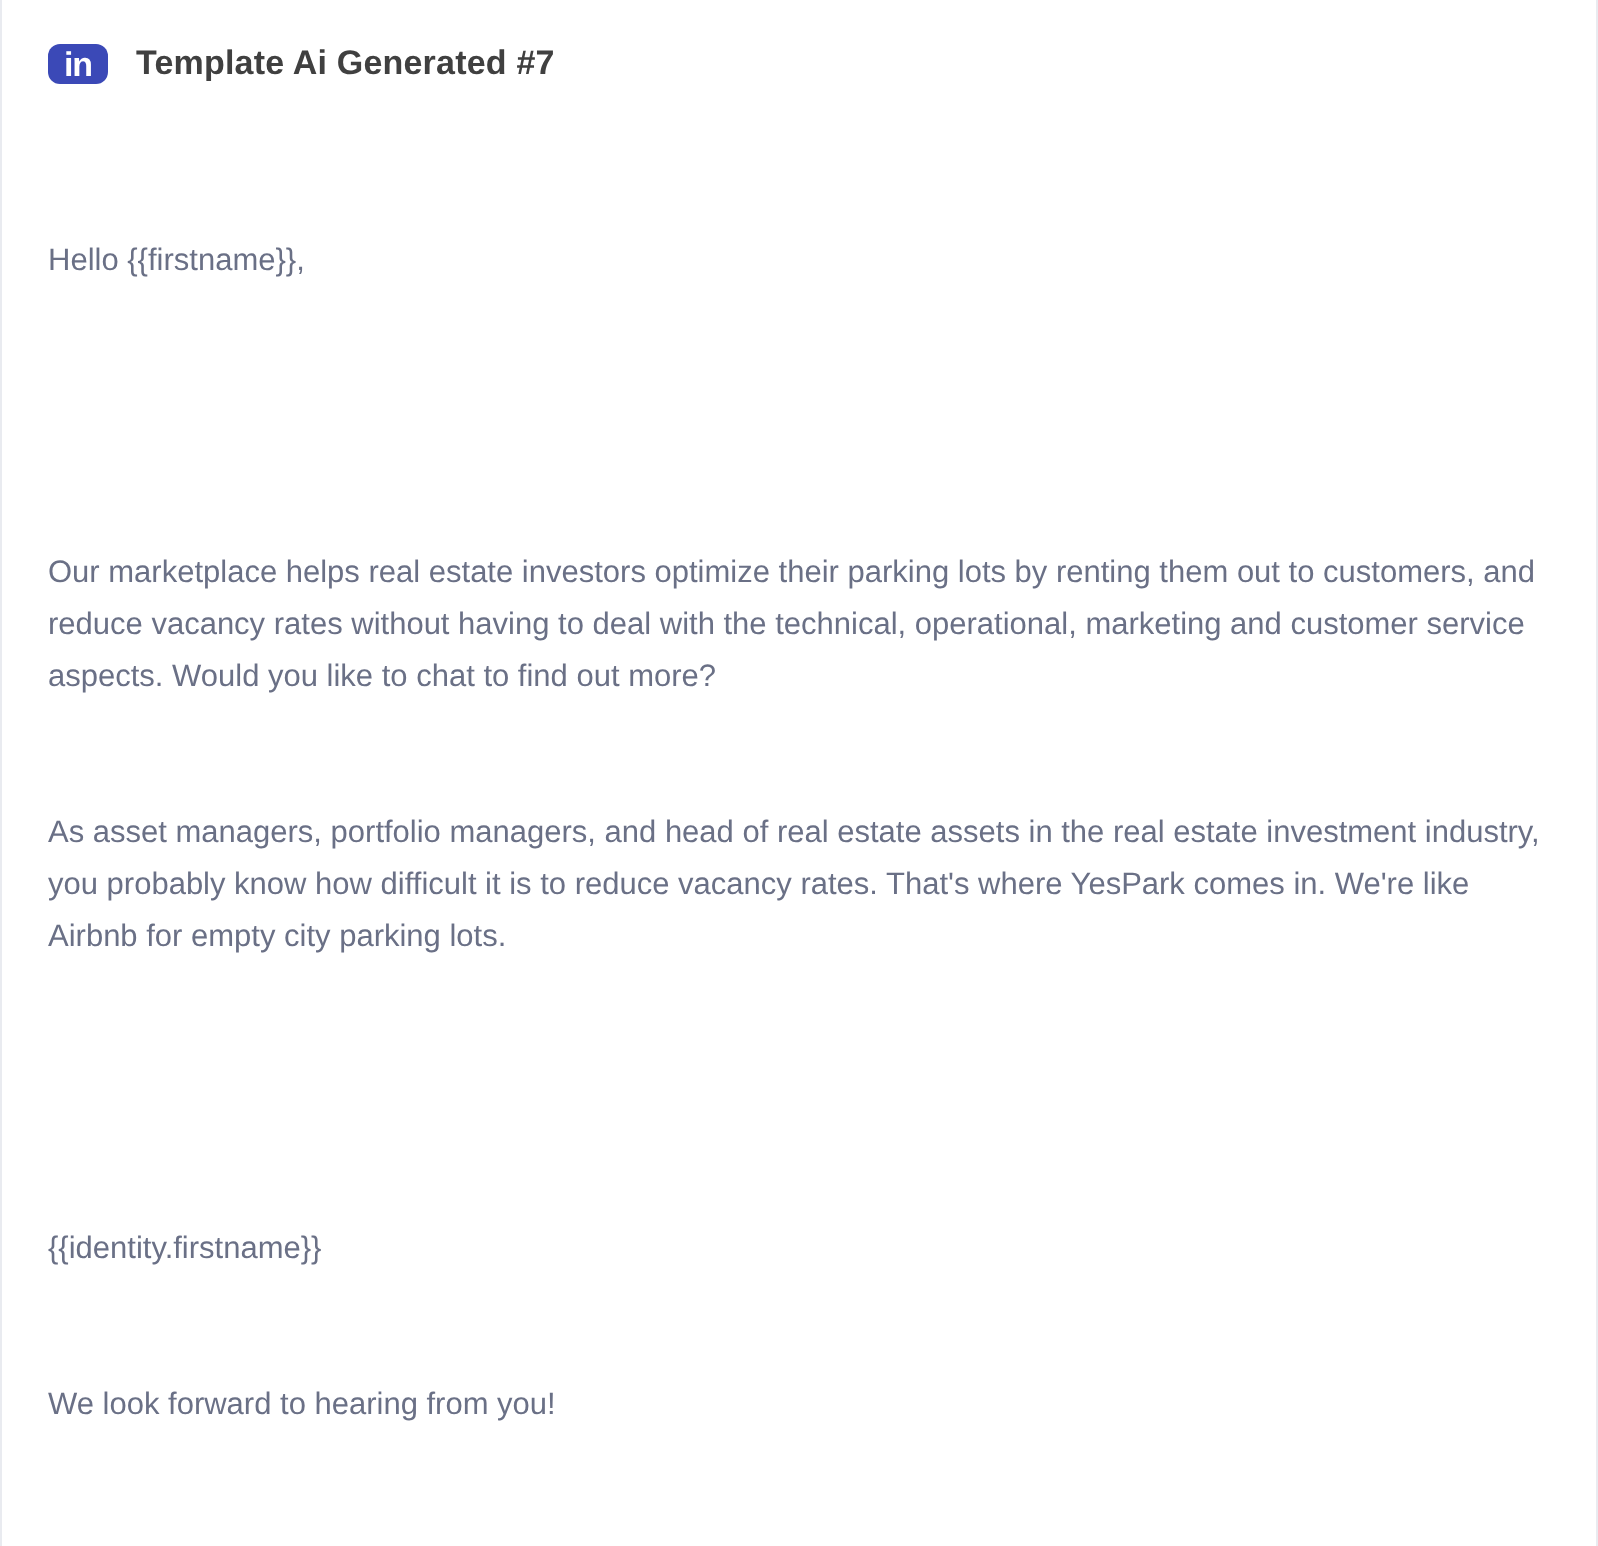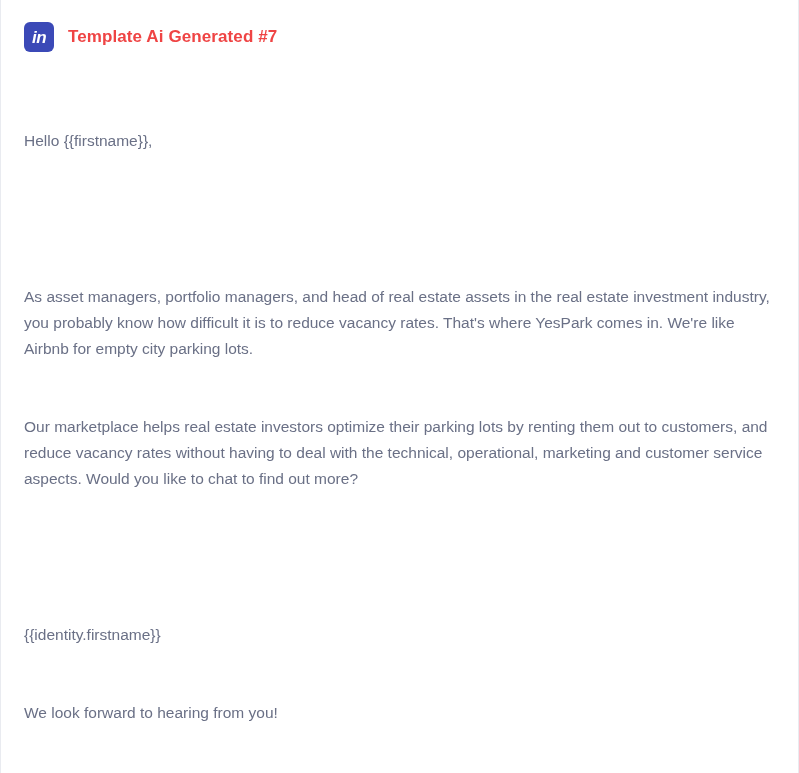--- a/index.html
+++ b/index.html
@@ -42,43 +42,42 @@
   .block {
     margin-bottom: 0;
   }
   .block-header {
     display: flex;
     align-items: center;
     gap: 14px;
   }
   .icon-badge {
     width: 30px;
-    height: 30px;
+    height: 20px;
     border-radius: 6px;
     display: flex;
     align-items: center;
     justify-content: center;
     flex: 0 0 auto;
-    font-style: italic;
   }
   .icon-linkedin {
     background: #3b49b7;
   }
   .icon-linkedin .glyph {
     color: #ffffff;
     font-size: 17px;
     font-weight: bold;
     font-family: "Liberation Sans", sans-serif;
     line-height: 1;
     letter-spacing: -0.5px;
   }
   .block-title {
     font-size: 17px;
     font-weight: bold;
-    color: #ef4444;
+    color: #404040;
     letter-spacing: 0.1px;
   }
 
   .body-text {
     font-size: 15.5px;
     line-height: 26px;
     color: #6a7086;
     margin-top: 24px;
     white-space: pre-wrap;
   }
@@ -103,21 +102,21 @@
   <div class="block">
     <div class="block-header">
       <div class="icon-badge icon-linkedin">
         <span class="glyph">in</span>
       </div>
       <div class="block-title">Template Ai Generated #7</div>
     </div>
     <div class="body-text">
       <p class="para">Hello {{firstname}},</p>
       <div class="spacer-line"></div>
+      <p class="para">Our marketplace helps real estate investors optimize their parking lots by renting them out to customers, and reduce vacancy rates without having to deal with the technical, operational, marketing and customer service aspects. Would you like to chat to find out more?</p>
       <p class="para">As asset managers, portfolio managers, and head of real estate assets in the real estate investment industry, you probably know how difficult it is to reduce vacancy rates. That's where YesPark comes in. We're like Airbnb for empty city parking lots.</p>
-      <p class="para">Our marketplace helps real estate investors optimize their parking lots by renting them out to customers, and reduce vacancy rates without having to deal with the technical, operational, marketing and customer service aspects. Would you like to chat to find out more?</p>
       <div class="spacer-line"></div>
       <p class="para">{{identity.firstname}}</p>
       <p class="para">We look forward to hearing from you!</p>
     </div>
   </div>
 
 </div>
 
 </body></html>

